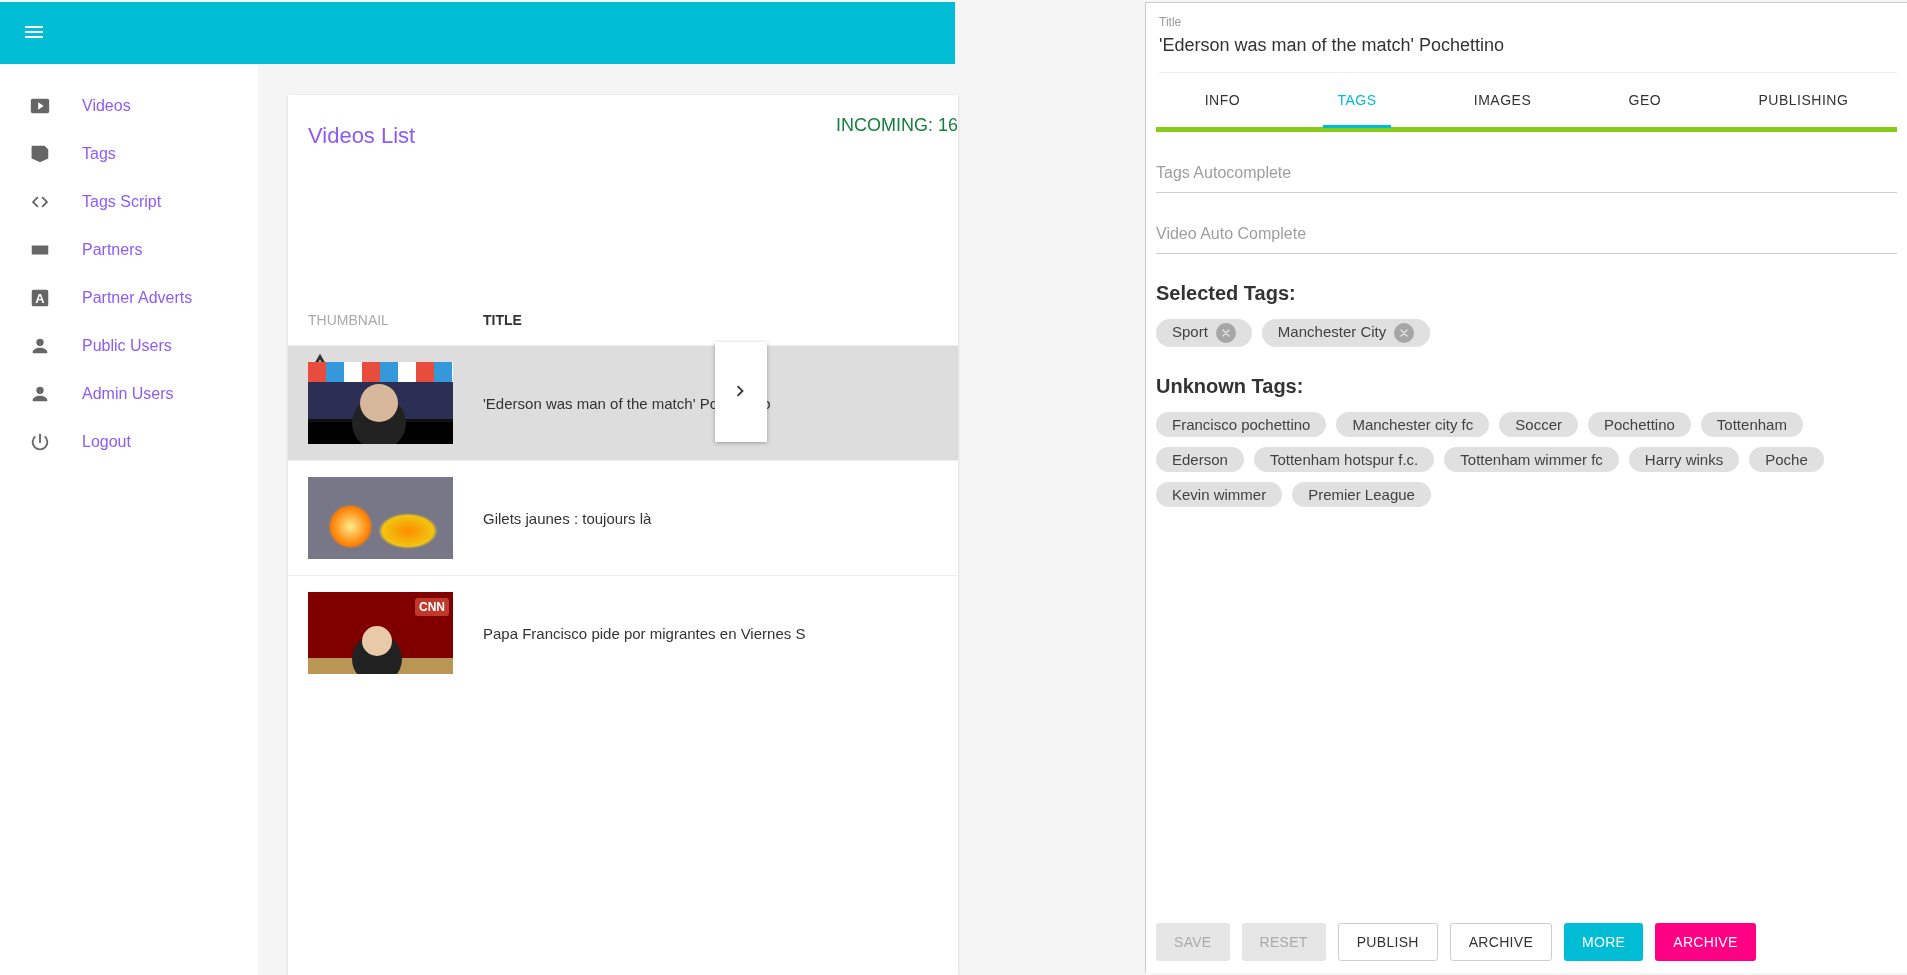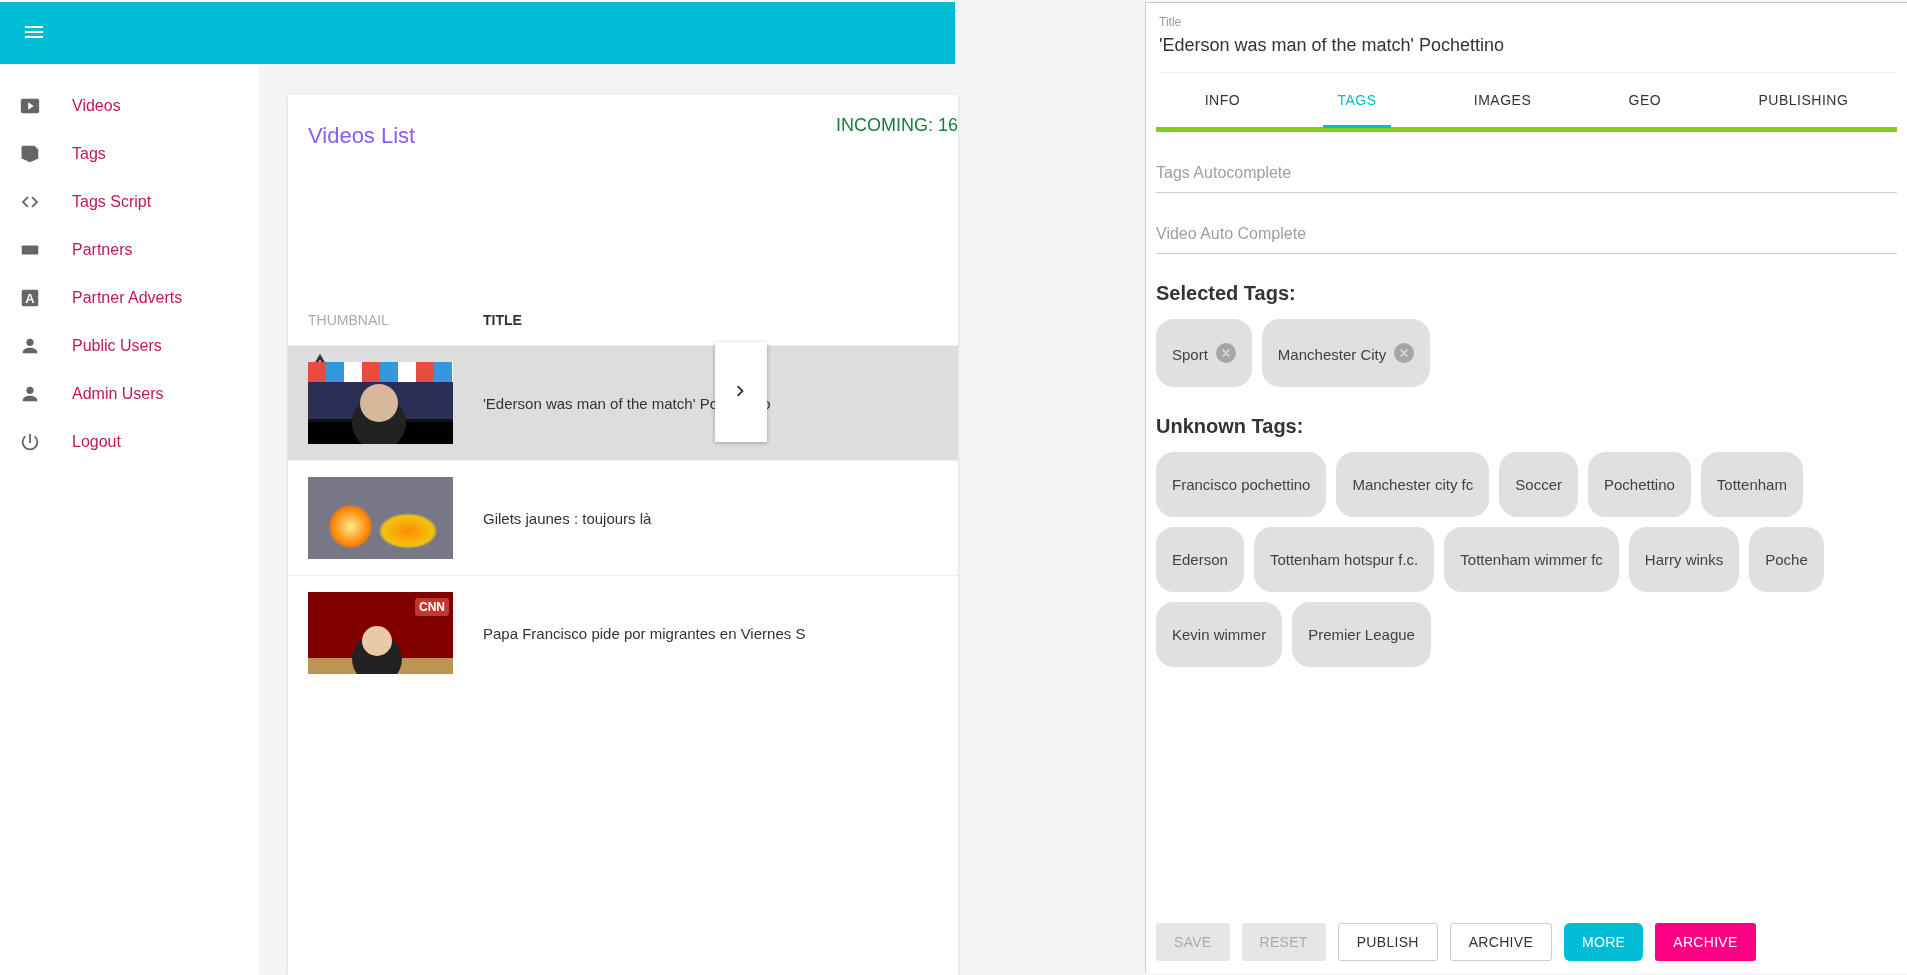--- a/index.html
+++ b/index.html
@@ -29,24 +29,24 @@
     position: absolute;
     top: 64px; left: 0;
     width: 258px; height: 911px;
     background: #fff;
     padding-top: 18px;
   }
   .side-item {
     display: flex;
     align-items: center;
     height: 48px;
-    padding-left: 18px;
+    padding-left: 28px;
     cursor: pointer;
     font-size: 16px;
-    color: #be185d;
+    color: #8b5cf6;
   }
   .side-item .icon {
     width: 24px; height: 24px;
     display: flex; align-items: center; justify-content: center;
     margin-right: 30px;
   }
   .side-item svg { width: 22px; height: 22px; fill: #666; }
 
   
   .main {
@@ -175,24 +175,24 @@
     background: transparent;
   }
   .field::placeholder { color: #9e9e9e; }
 
   .section-title { font-size: 20px; font-weight: 600; color: #333; margin: 28px 0 14px 0;}
   .chips { display: flex; flex-wrap: wrap; gap: 10px; }
   .chip {
     background: #e0e0e0;
     color: #424242;
     border-radius: 18px;
-    padding: 24px 16px;
+    padding: 4px 16px;
     font-size: 15px;
     display: inline-flex;
-    align-items: flex-end;
+    align-items: flex-start;
   }
   .chip .x {
     width: 20px; height: 20px;
     background: #a6a6a6;
     border-radius: 50%;
     margin-left: 8px;
     display: flex; align-items: center; justify-content: center;
   }
   .chip .x svg { width: 12px; height: 12px; fill: #e0e0e0; }
 
@@ -205,21 +205,21 @@
     height: 38px;
     padding: 0 18px;
     font-size: 14px;
     border-radius: 3px;
     border: none;
     cursor: pointer;
     letter-spacing: 0.3px;
   }
   .btn.disabled { background: #e6e6e6; color: #aaa; cursor: default; }
   .btn.outline { background: #fff; border: 1px solid #ccc; color: #333; }
-  .btn.cyan { background: #00bcd4; color: #fff; border-radius: 6px; }
+  .btn.cyan { background: #00bcd4; color: #fff; }
   .btn.pink { background: #ff0084; color: #fff; }
 </style>
 </head>
 <body>
 
 <div class="app">
 
   <div class="topbar">
     <span class="hamburger">
       <svg viewBox="0 0 24 24">

